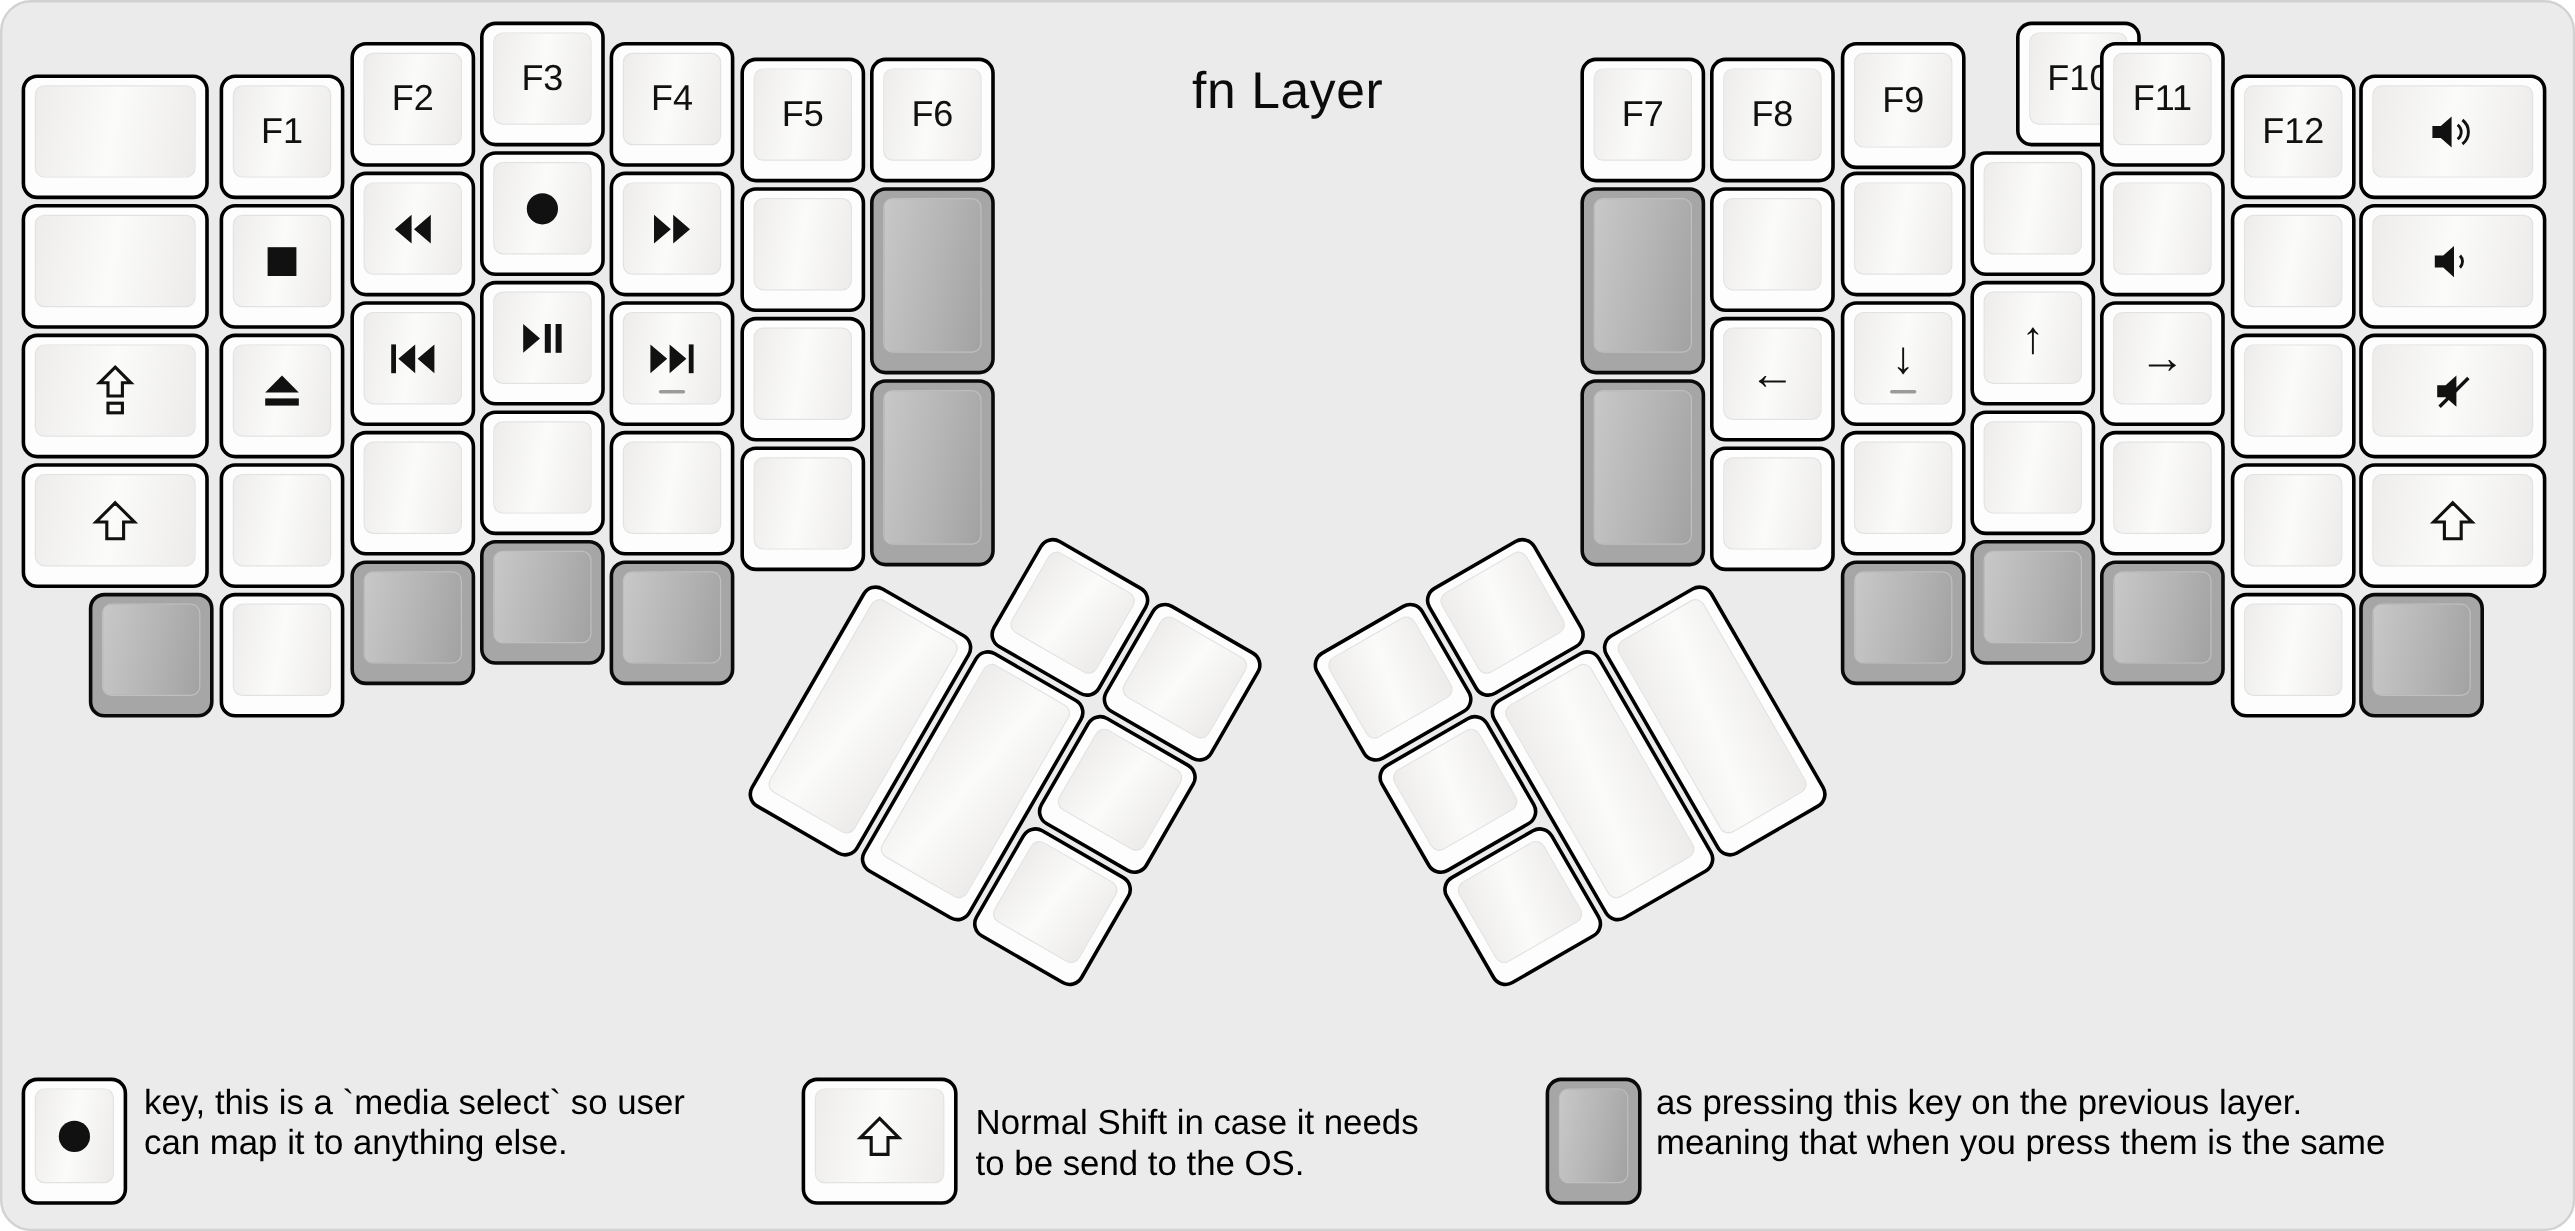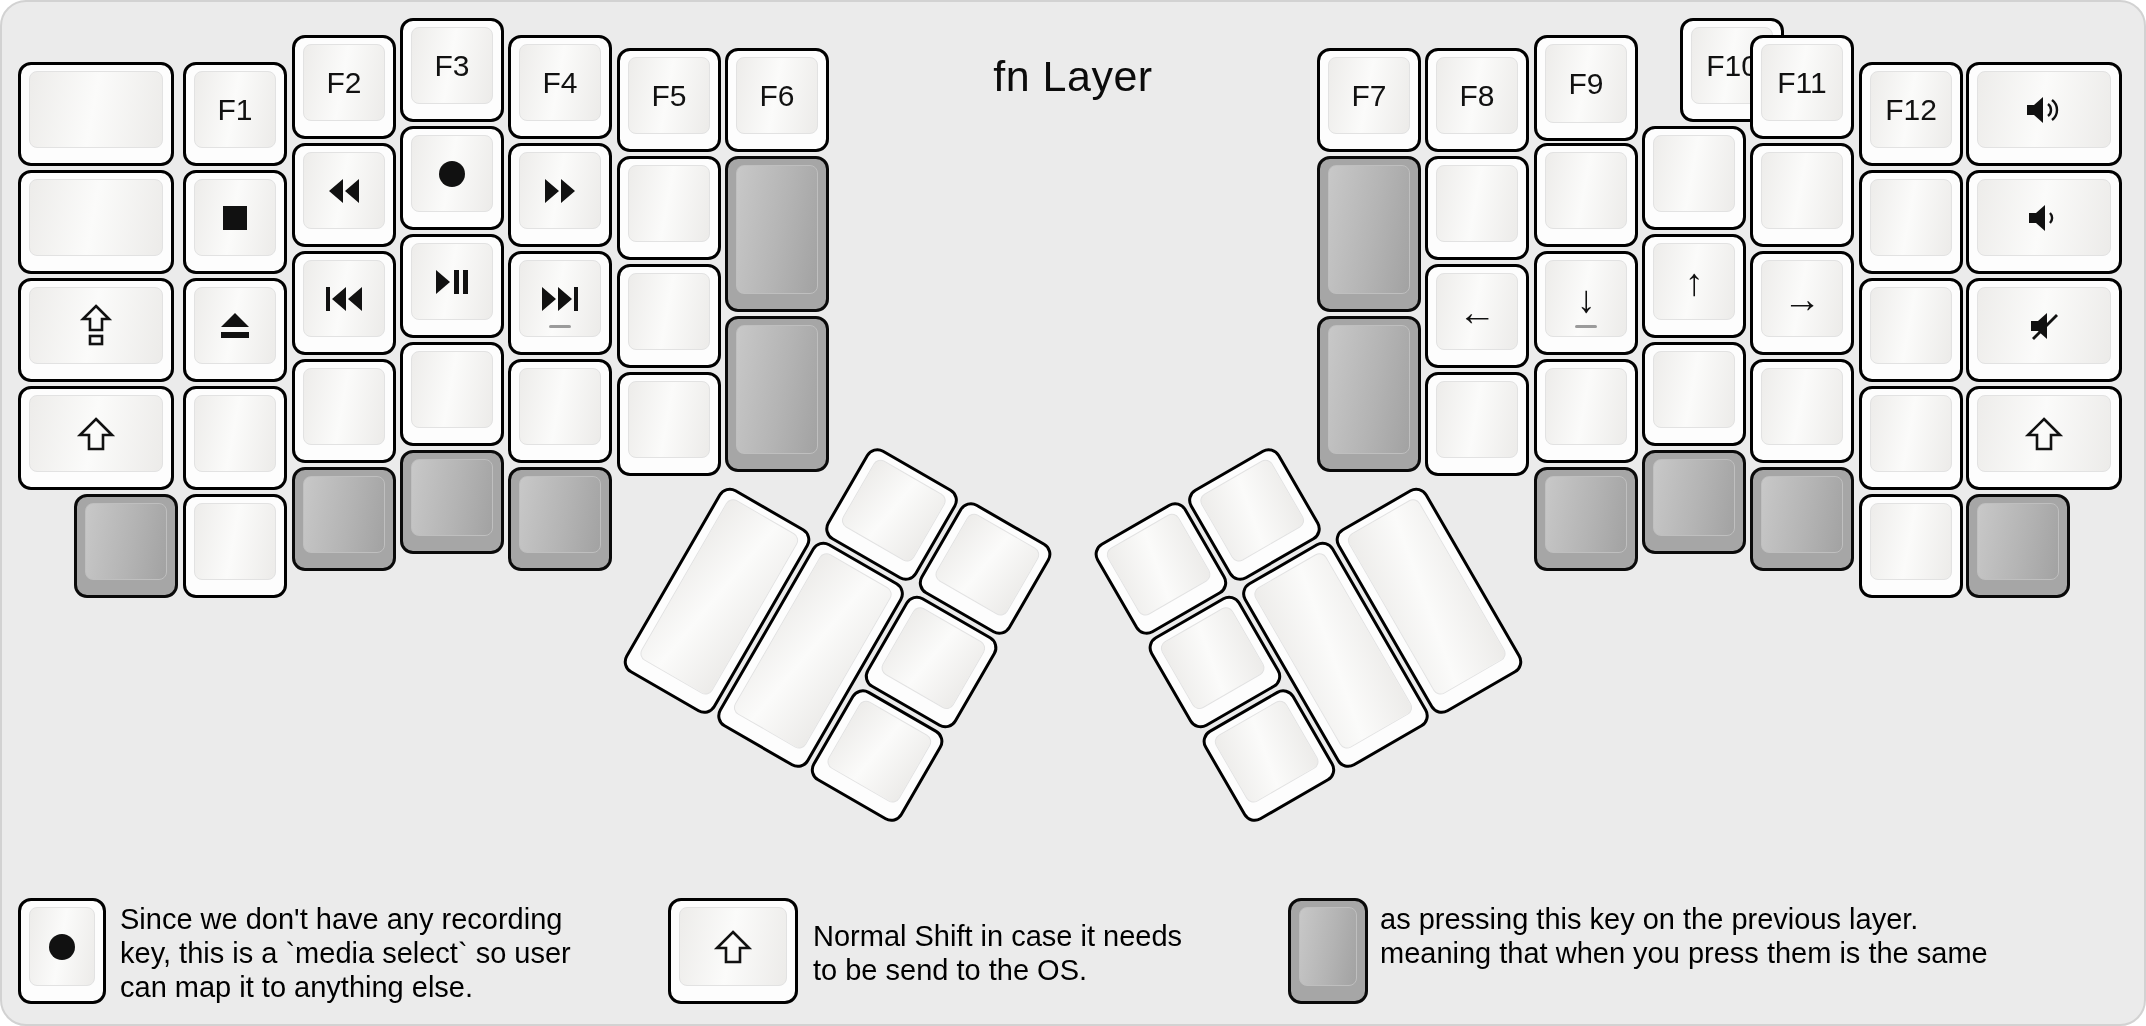--- a/index.html
+++ b/index.html
@@ -397,21 +397,20 @@
     <div class="key legend-key" style="left:18px;top:898px;width:88px;height:106px;">
       <div class="cap">
           <span class="kicon">
             <svg width="30" height="30">
               <circle cx="15" cy="15" r="13" fill="#111"></circle>
             </svg>
           </span>
         </div>
     </div>
     <div class="legend-text" style="left:120px;top:902px;">
-      <div>Since we don't have any recording</div>
       <div>key, this is a `media select` so user</div>
       <div>can map it to anything else.</div>
     </div>
   </div>
 
   <div class="legend-item">
     <div class="key legend-key" style="left:668px;top:898px;width:130px;height:106px;">
       <div class="cap">
           <span class="kicon">
             <svg width="40" height="36">

